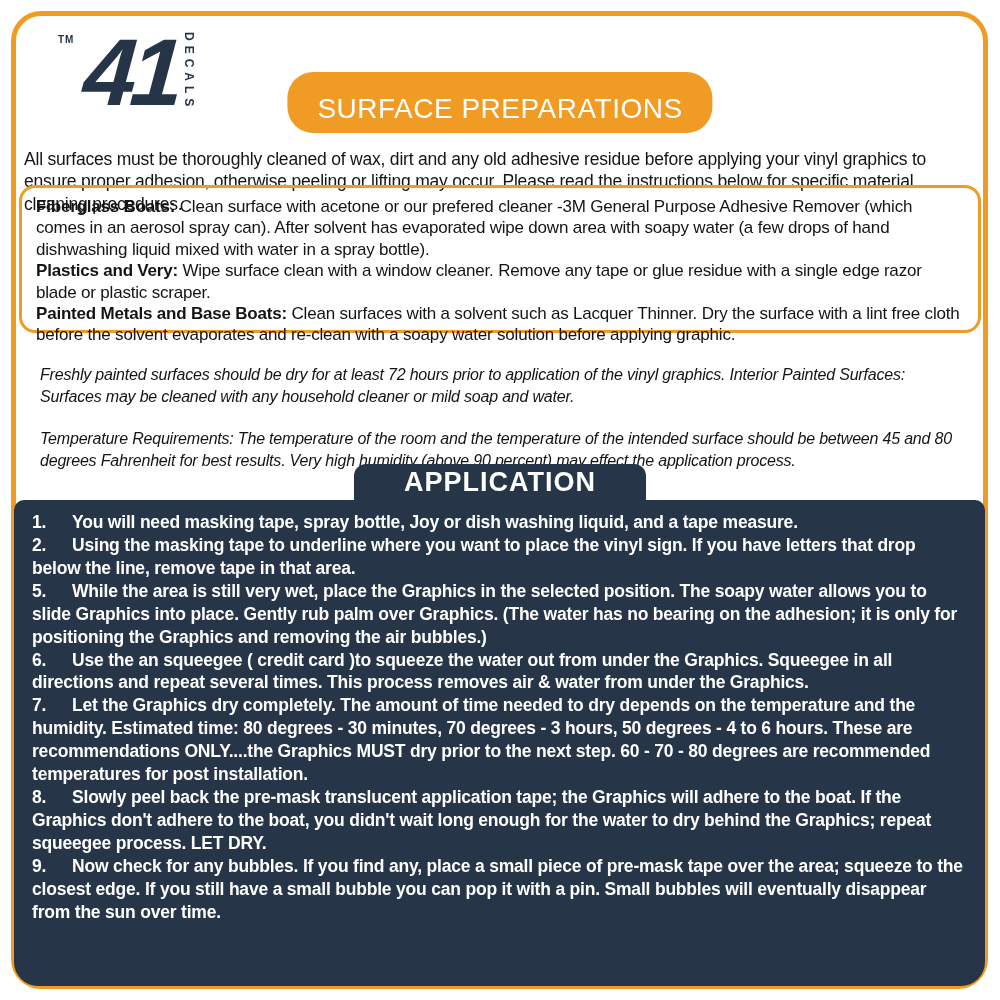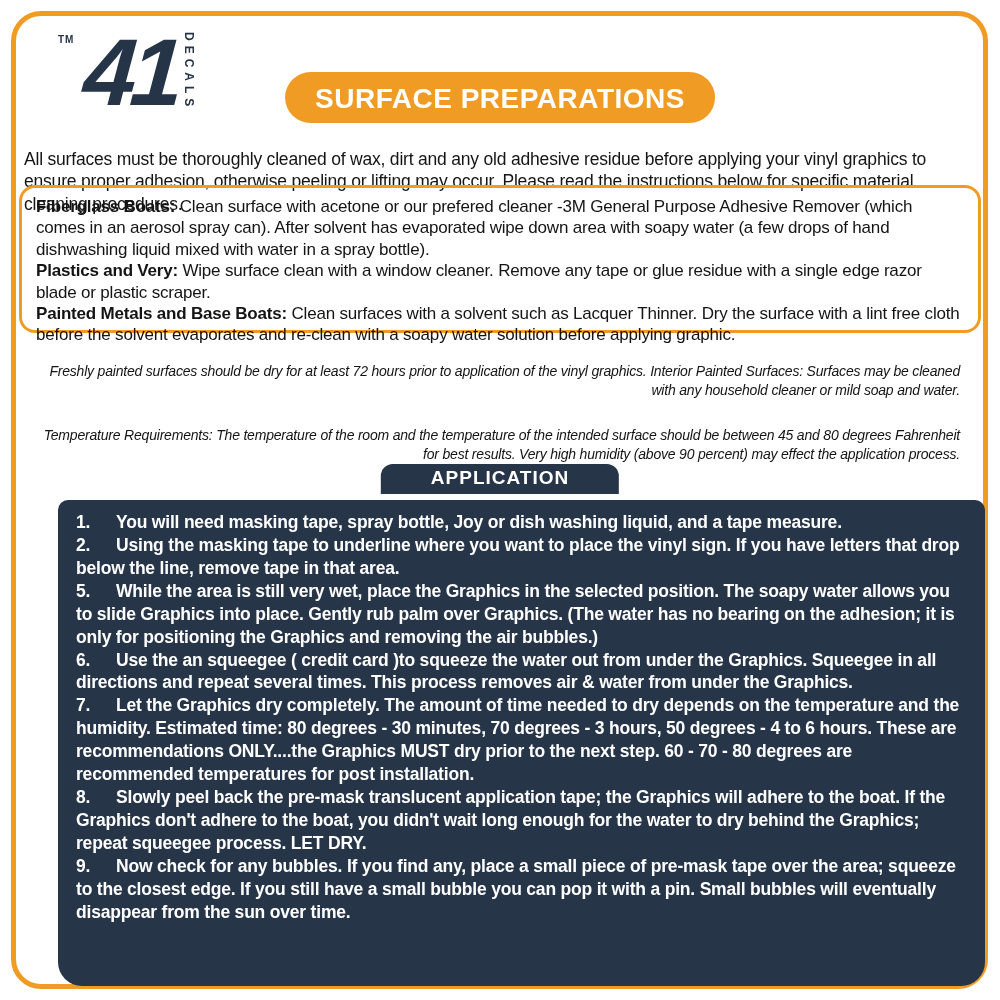--- a/index.html
+++ b/index.html
@@ -22,61 +22,61 @@
   }
   .logo .vertical{
     writing-mode:vertical-rl;text-orientation:mixed;
     font-size:12px;font-weight:bold;letter-spacing:5px;
     height:86px;margin-left:4px;margin-top:4px;
   }
 
   
   .pill{
     position:absolute;top:72px;left:50%;transform:translateX(-50%);
-    background:#F09C24;color:#ffffff;font-weight:bold;font-size:28px;
-    letter-spacing:0.5px;padding:11px 30px 8px;border-radius:26px;white-space:nowrap;
+    background:#F09C24;color:#ffffff;font-weight:normal;font-size:28px;
+    letter-spacing:0.5px;padding:21px 30px 8px;border-radius:26px;white-space:nowrap;
   }
 
   
   .intro{
     position:absolute;left:24px;right:24px;top:130px;
     font-size:17.5px;line-height:1.3;color:#141414;letter-spacing:-0.2px;
   }
 
   
   .clean-box{
     position:absolute;left:19px;right:19px;top:185px;height:148px;
     border:3px solid #F09C24;border-radius:16px;
     padding:8px 14px;box-sizing:border-box;
     font-size:17px;line-height:1.26;color:#141414;letter-spacing:-0.2px;
   }
   .clean-box p{margin:0;}
   .clean-box .lbl{font-weight:bold;}
 
   
   .note{
-    position:absolute;left:40px;right:40px;text-align:right;
-    font-style:italic;font-size:14px;line-height:1.35;color:#141414;letter-spacing:-0.2px;
+    position:absolute;left:40px;right:40px;text-align:left;
+    font-style:italic;font-size:16px;line-height:1.35;color:#141414;letter-spacing:-0.2px;
   }
   .note-1{top:348px;}
   .note-2{top:412px;}
 
   
   .app-tab{
     position:absolute;top:464px;left:50%;transform:translateX(-50%);
-    background:#273548;color:#ffffff;font-weight:bold;font-size:19px;
+    background:#273548;color:#ffffff;font-weight:bold;font-size:27px;
     letter-spacing:1px;padding:3px 50px 5px;border-radius:12px 12px 0 0;
     z-index:2;white-space:nowrap;
   }
   .app-box{
     position:absolute;left:14px;right:15px;top:500px;bottom:14px;
     background:#273548;border-radius:10px 10px 24px 24px;
     padding:11px 18px;box-sizing:border-box;
     color:#ffffff;font-weight:bold;font-size:17.5px;line-height:1.31;
-    letter-spacing:-0.2px;z-index:1;margin-left:44px;
+    letter-spacing:-0.2px;z-index:1;
   }
   .app-box p{margin:0;}
   .app-box .num{display:inline-block;width:40px;}
 </style>
 </head>
 <body>
 
 <div class="page-border"></div>
 
 <div class="logo">

